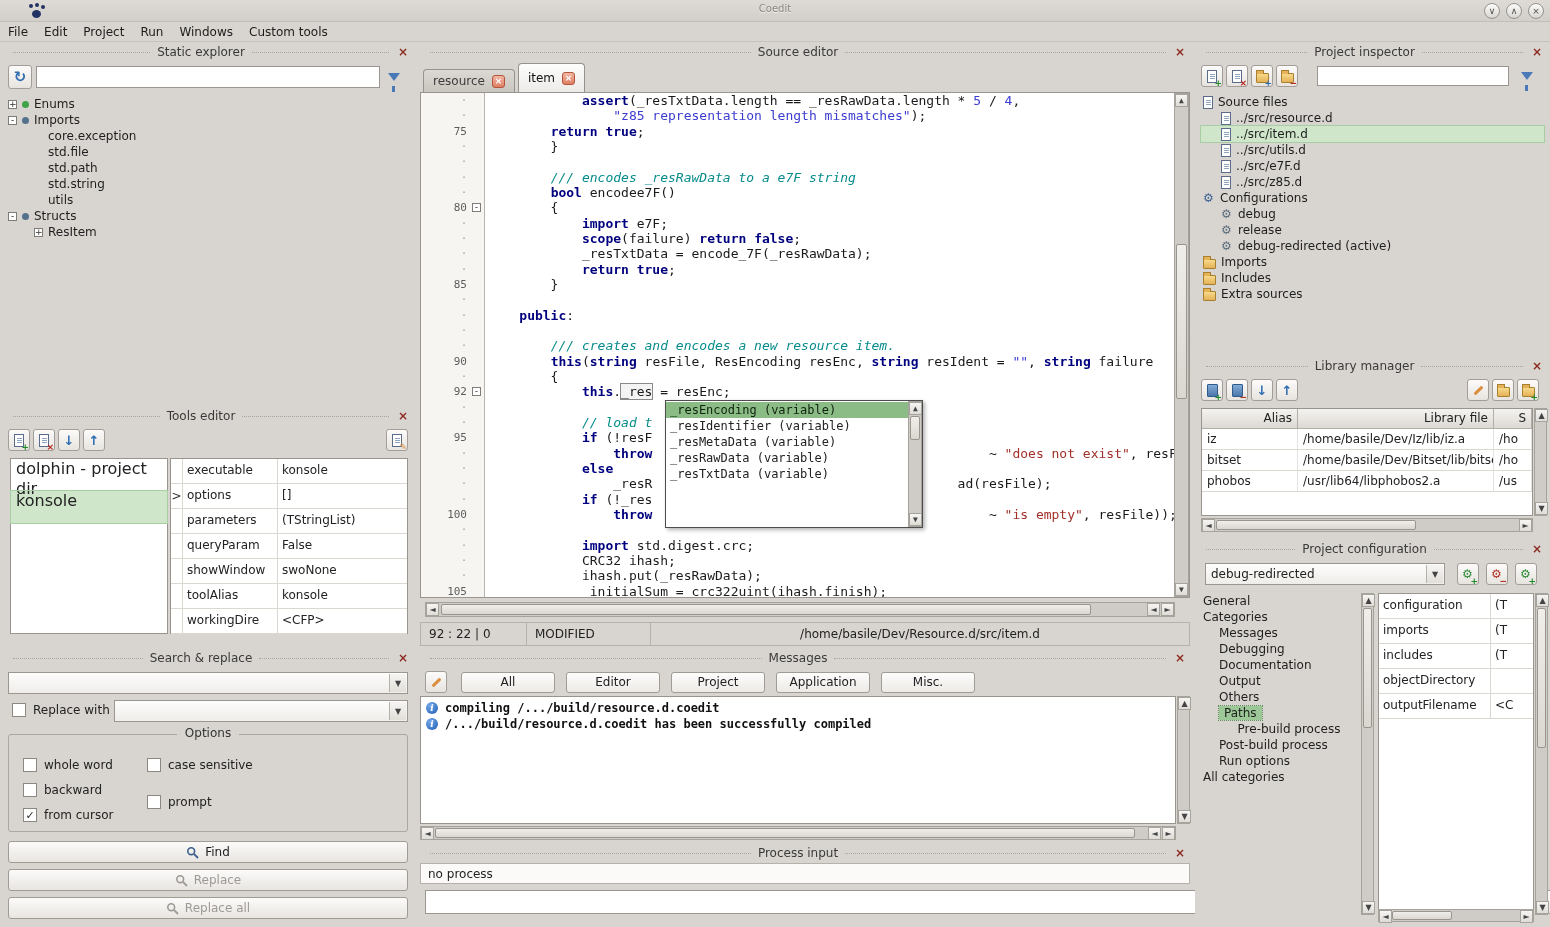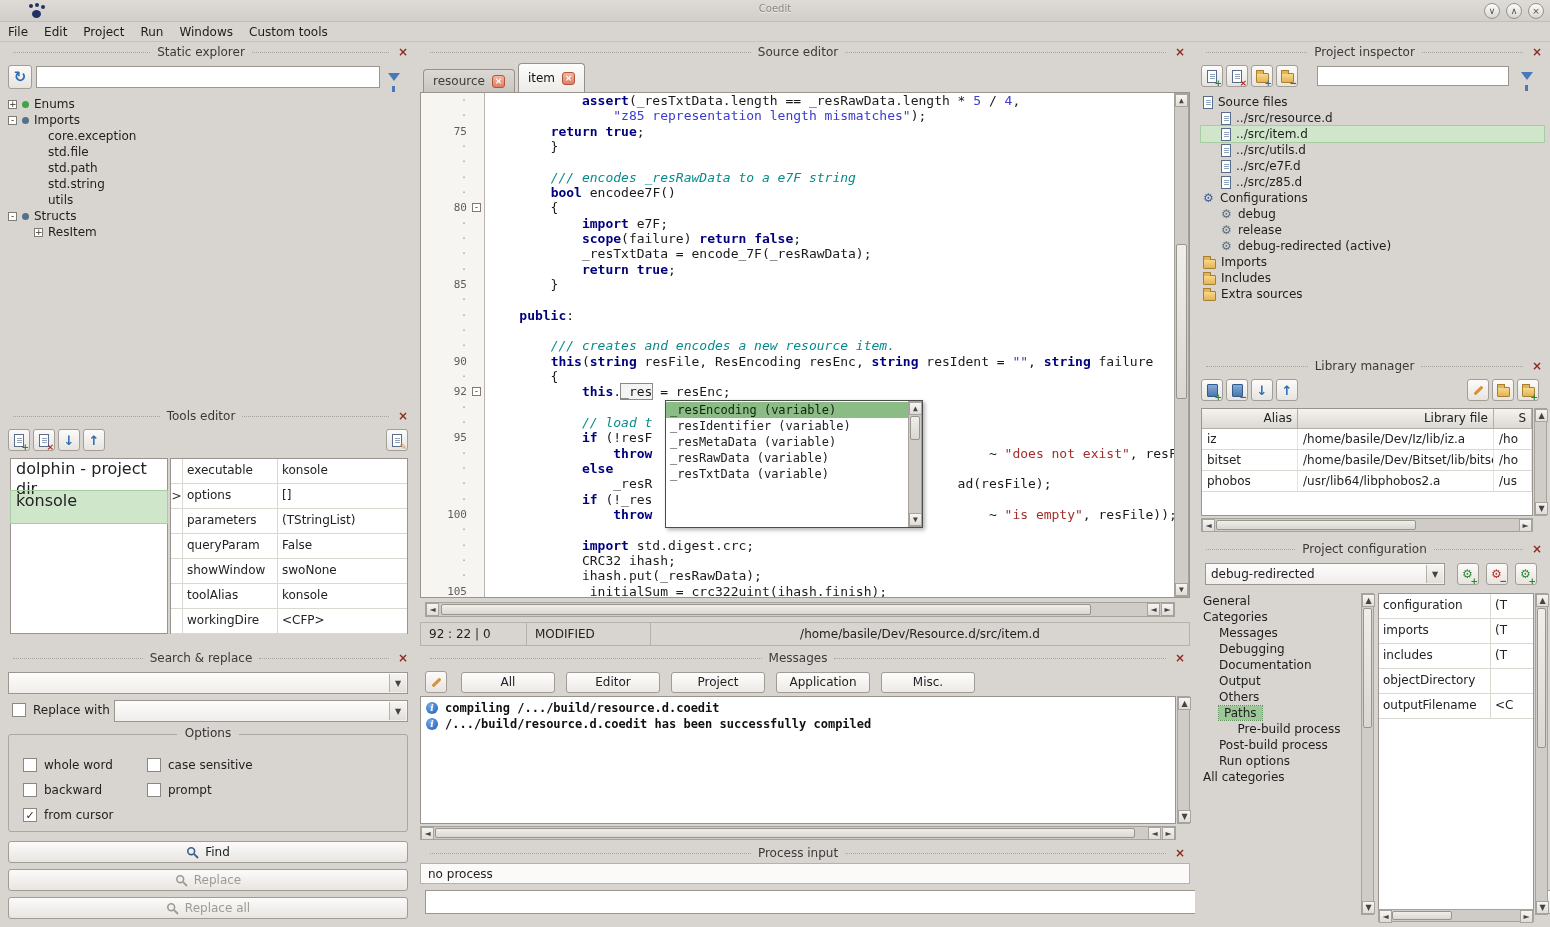--- a/index.html
+++ b/index.html
@@ -319,21 +319,21 @@
         </div>
         <div class="cbrow">
           <span class="cb"></span>
           <span>backward</span>
         </div>
         <div class="cbrow">
           <span class="cb">✓</span>
           <span>from cursor</span>
         </div>
       </div>
-    <div style="position:absolute;left:138px;top:22px;display:flex;flex-direction:column;gap:9px" id="opt-col2">
+    <div style="position:absolute;left:138px;top:22px;display:flex;flex-direction:column;gap:21px" id="opt-col2">
         <div class="cbrow">
           <span class="cb"></span>
           <span>case sensitive</span>
         </div>
         <div class="cbrow">
           <span class="cb"></span>
           <span>prompt</span>
         </div>
       </div>
   </div>

